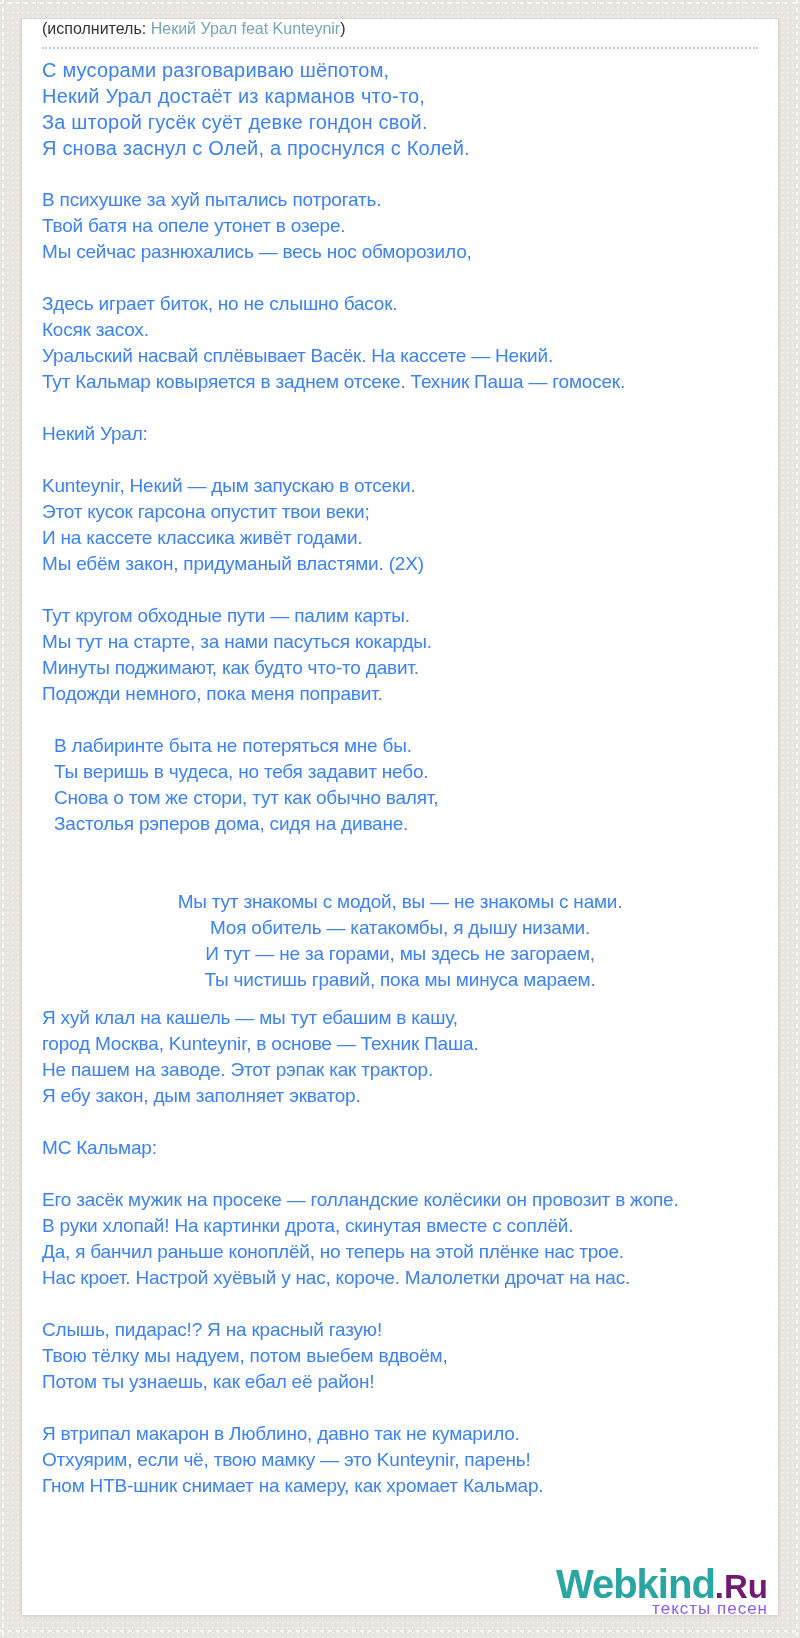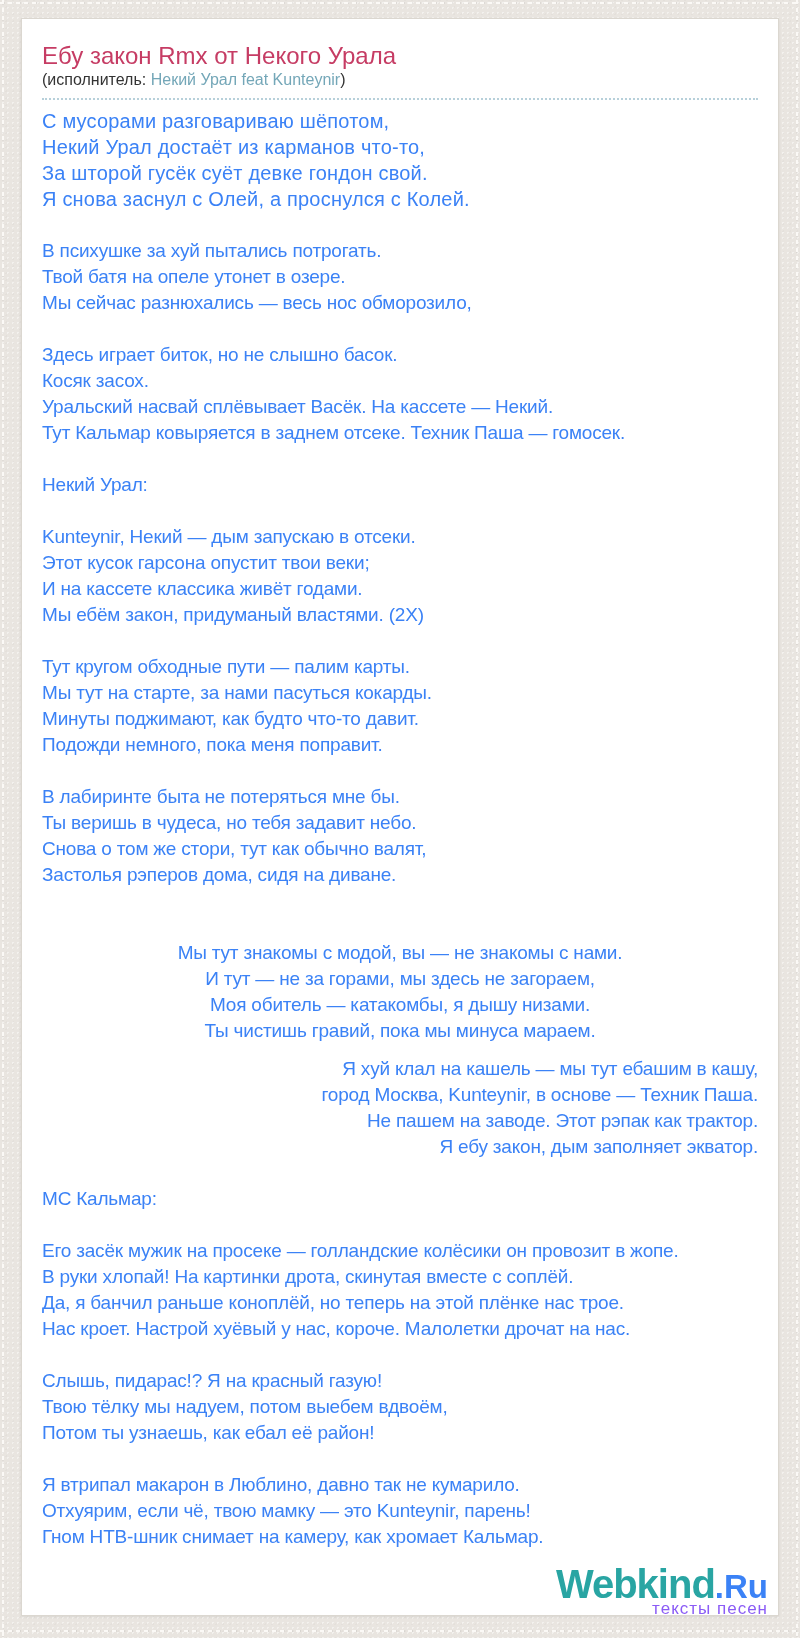--- a/index.html
+++ b/index.html
@@ -86,40 +86,39 @@
   }
   .logo-main {
     font-size: 40px;
     font-weight: bold;
     color: #29a5a3;
     letter-spacing: -1px;
   }
   .logo-ru {
     font-size: 33px;
     font-weight: bold;
-    color: #3b82f6;
+    color: #701a75;
   }
   .logo-tagline {
     font-size: 17px;
     font-weight: normal;
     color: #8b5cf6;
     margin-top: -4px;
     letter-spacing: 1px;
   }
 </style>
 </head>
 <body>
 
 <div class="stitch-h stitch-top"></div>
 <div class="stitch-h stitch-bottom"></div>
 <div class="stitch-v stitch-left"></div>
 <div class="stitch-v stitch-right"></div>
 
 <div class="card">
-  <h1 class="title">Ебу закон Rmx от Некого Урала</h1>
   <div class="subtitle"><span>(исполнитель: </span><a class="artist-link">Некий Урал feat Kunteynir</a><span>)</span></div>
 
   <div class="lyrics">
       <div class="stanza wide" style="margin-bottom: 26px;">
         <div class="line">С мусорами разговариваю шёпотом,</div>
         <div class="line">Некий Урал достаёт из карманов что-то,</div>
         <div class="line">За шторой гусёк суёт девке гондон свой.</div>
         <div class="line">Я снова заснул с Олей, а проснулся с Колей.</div>
       </div>
       <div class="stanza" style="margin-bottom: 26px;">
@@ -141,33 +140,33 @@
         <div class="line">Этот кусок гарсона опустит твои веки;</div>
         <div class="line">И на кассете классика живёт годами.</div>
         <div class="line">Мы ебём закон, придуманый властями. (2X)</div>
       </div>
       <div class="stanza" style="margin-bottom: 26px;">
         <div class="line">Тут кругом обходные пути — палим карты.</div>
         <div class="line">Мы тут на старте, за нами пасуться кокарды.</div>
         <div class="line">Минуты поджимают, как будто что-то давит.</div>
         <div class="line">Подожди немного, пока меня поправит.</div>
       </div>
-      <div class="stanza" style="margin-bottom: 52px;">
+      <div class="stanza" style="margin-bottom: 52px; margin-left: 12px;">
         <div class="line">В лабиринте быта не потеряться мне бы.</div>
         <div class="line">Ты веришь в чудеса, но тебя задавит небо.</div>
         <div class="line">Снова о том же стори, тут как обычно валят,</div>
         <div class="line">Застолья рэперов дома, сидя на диване.</div>
       </div>
       <div class="stanza" style="margin-bottom: 12px; text-align: center;">
         <div class="line">Мы тут знакомы с модой, вы — не знакомы с нами.</div>
+        <div class="line">Моя обитель — катакомбы, я дышу низами.</div>
         <div class="line">И тут — не за горами, мы здесь не загораем,</div>
-        <div class="line">Моя обитель — катакомбы, я дышу низами.</div>
         <div class="line">Ты чистишь гравий, пока мы минуса мараем.</div>
       </div>
-      <div class="stanza" style="margin-bottom: 26px; text-align: right;">
+      <div class="stanza" style="margin-bottom: 26px;">
         <div class="line">Я хуй клал на кашель — мы тут ебашим в кашу,</div>
         <div class="line">город Москва, Kunteynir, в основе — Техник Паша.</div>
         <div class="line">Не пашем на заводе. Этот рэпак как трактор.</div>
         <div class="line">Я ебу закон, дым заполняет экватор.</div>
       </div>
       <div class="stanza" style="margin-bottom: 26px;">
         <div class="line">MC Кальмар:</div>
       </div>
       <div class="stanza" style="margin-bottom: 26px;">
         <div class="line">Его засёк мужик на просеке — голландские колёсики он провозит в жопе.</div>

